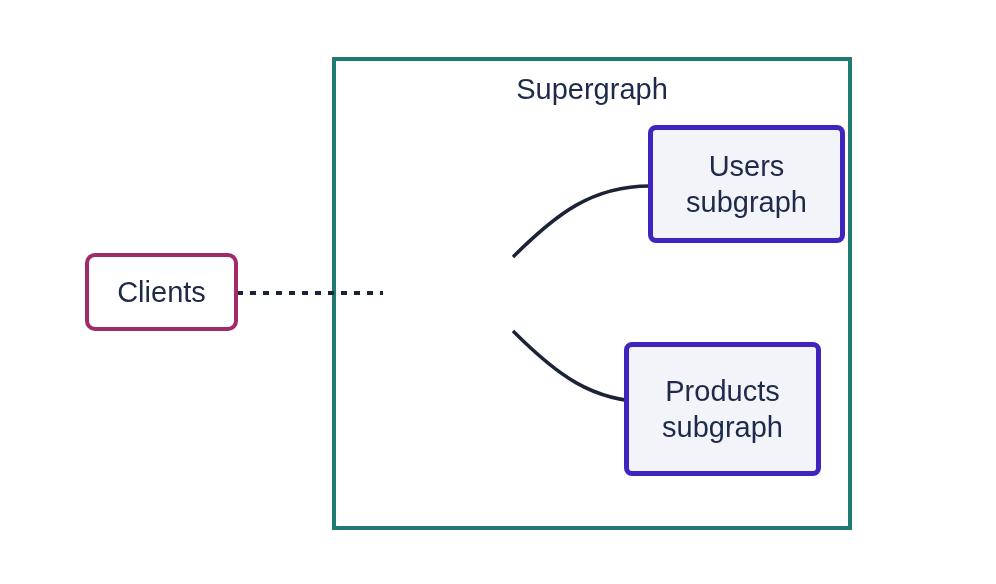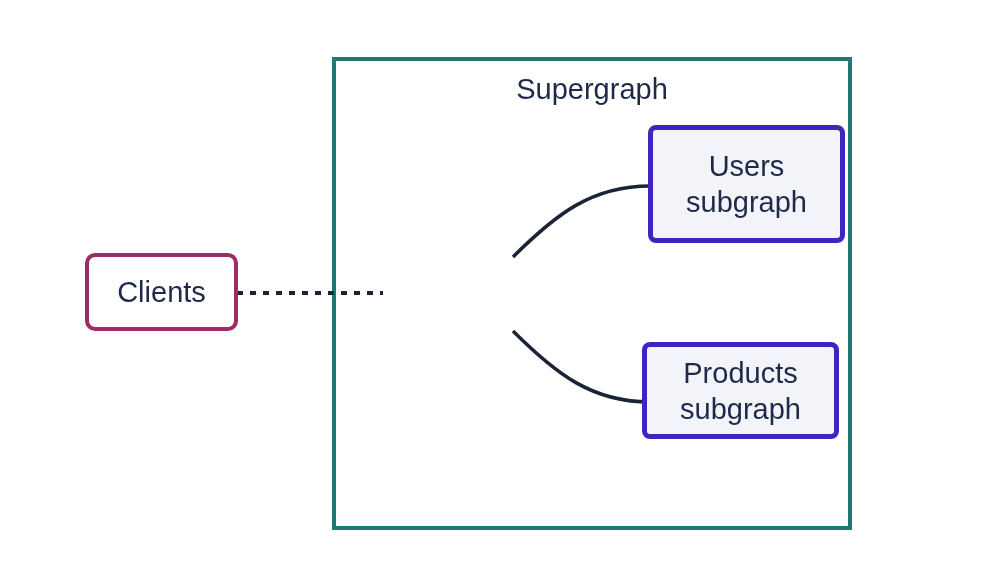--- a/index.html
+++ b/index.html
@@ -77,24 +77,24 @@
     border: 5px solid #4123bf;
     border-radius: 8px;
   }
   .node-users {
     left: 648px;
     top: 125px;
     width: 197px;
     height: 118px;
   }
   .node-products {
-    left: 642px;
+    left: 624px;
     top: 342px;
     width: 197px;
-    height: 97px;
+    height: 134px;
   }
 </style>
 </head>
 <body>
 
 <div class="canvas">
 
   <div class="supergraph">
     <div class="supergraph-title">Supergraph</div>
   </div>

